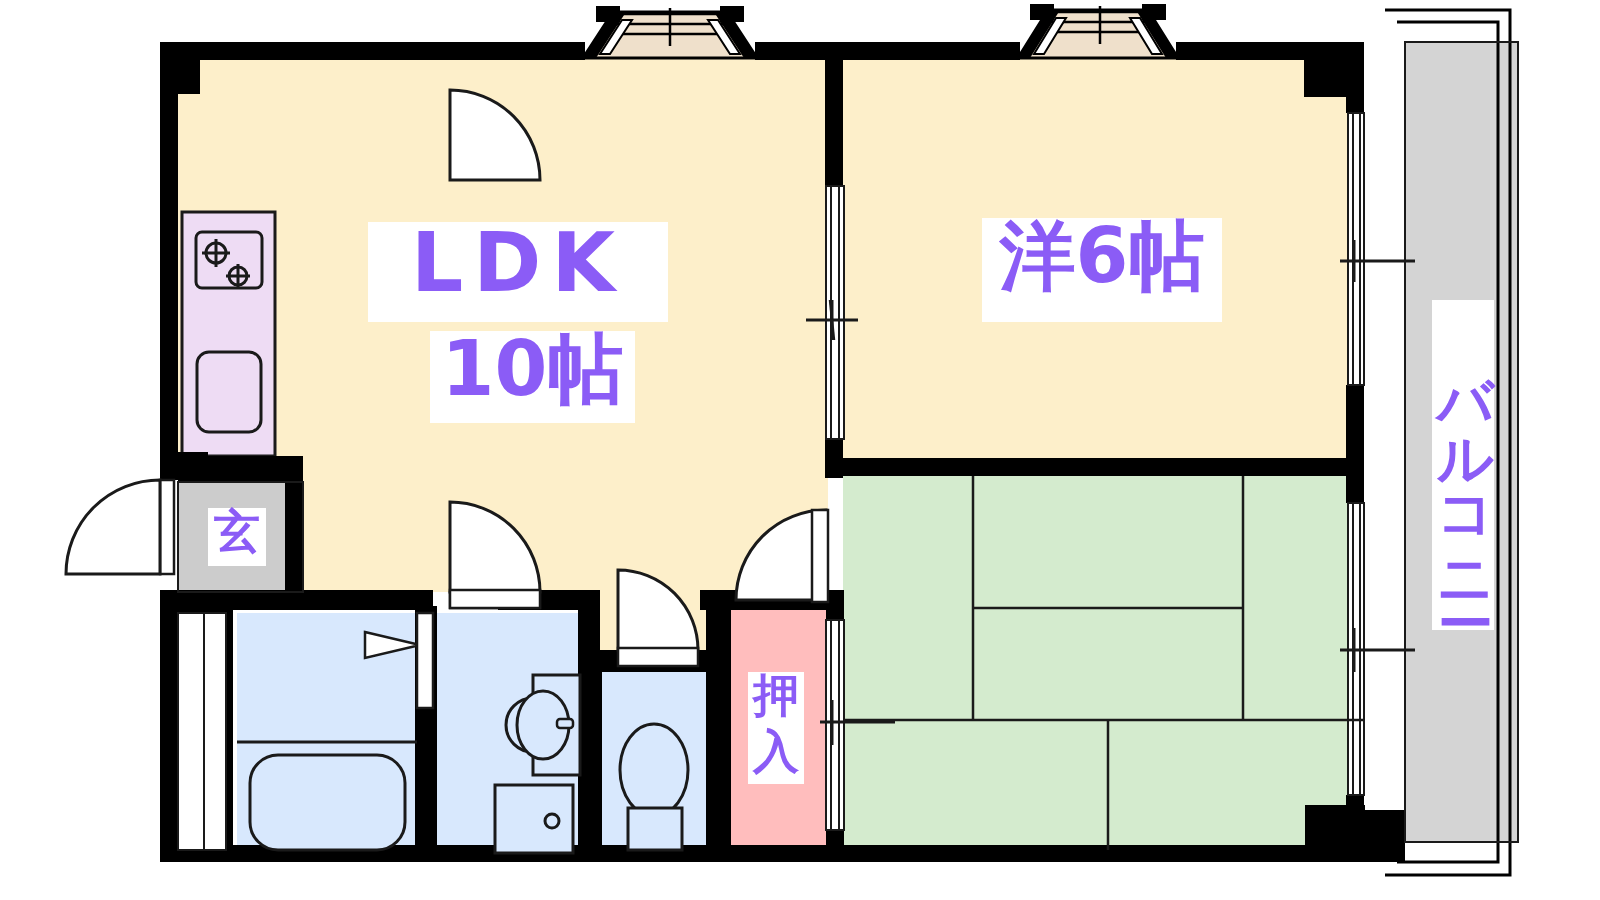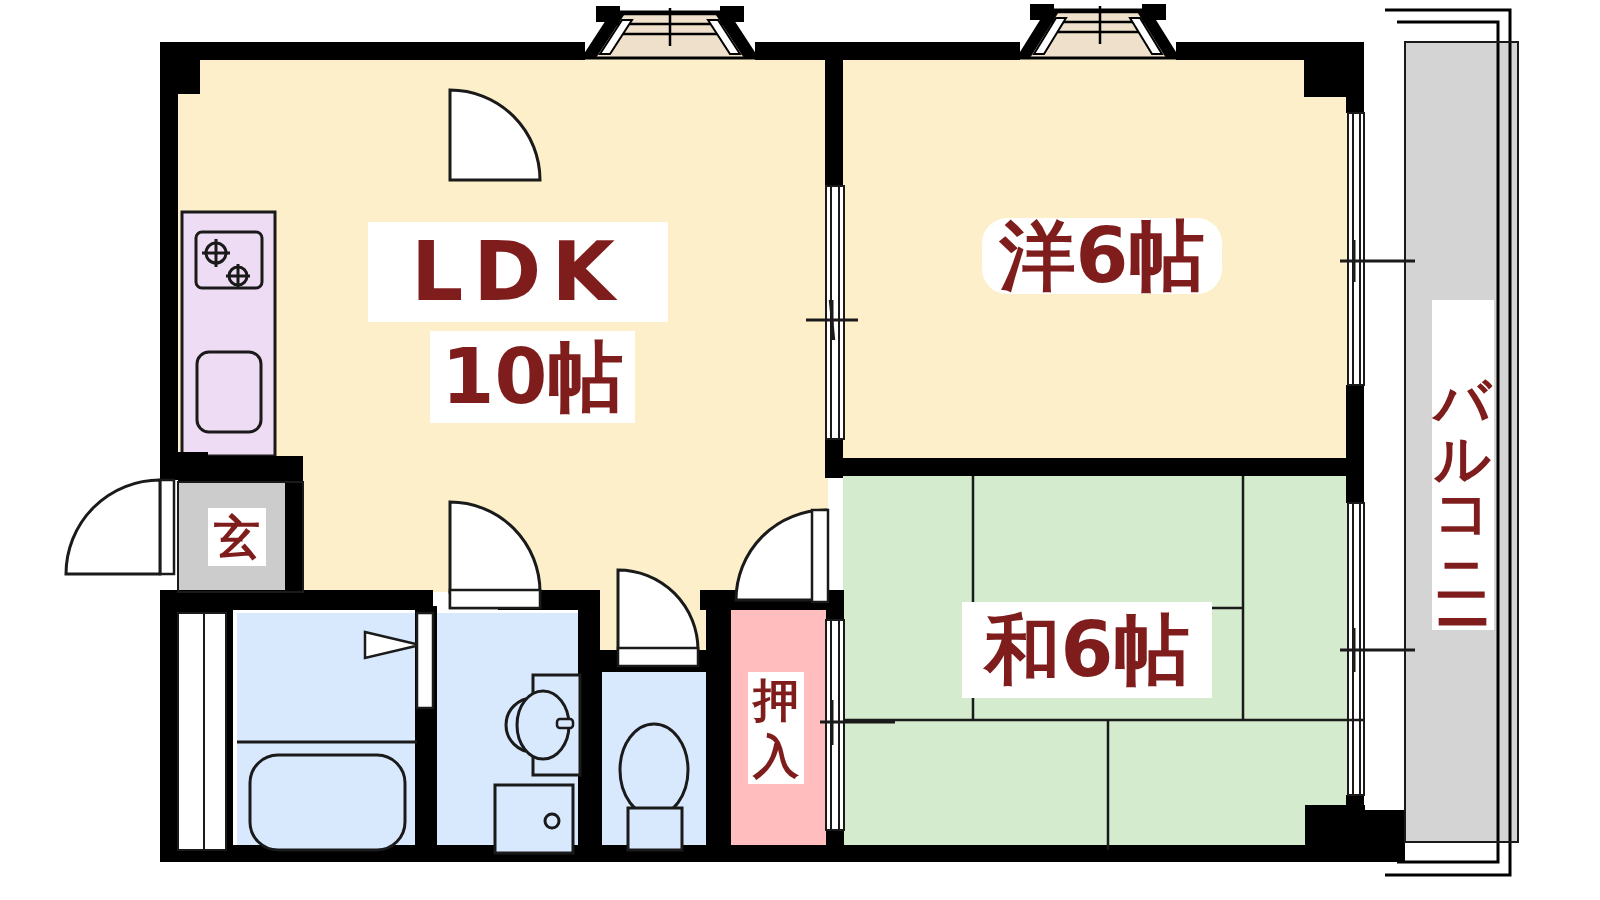--- a/index.html
+++ b/index.html
@@ -1,21 +1,21 @@
 <!DOCTYPE html>
 <html><head>
 <meta charset="utf-8">
 <title>Floor Plan</title>
 <style>
   html,body{margin:0;padding:0;background:#ffffff;}
   body{font-family:"DejaVu Sans","Liberation Sans",sans-serif;}
   #stage{position:relative;width:1600px;height:900px;background:#ffffff;overflow:hidden;}
   #stage svg{position:absolute;left:0;top:0;}
-  .lbl{position:absolute;background:#ffffff;color:#7f1d1d;font-weight:700;
-       line-height:1;white-space:nowrap;display:flex;align-items:center;justify-content:center;}
+  .lbl{position:absolute;background:#ffffff;color:#8b5cf6;font-weight:700;
+       line-height:1;white-space:nowrap;display:flex;align-items:flex-start;justify-content:center;}
   .vlbl{writing-mode:vertical-rl;text-orientation:upright;}
 </style>
 </head>
 <body>
 
 <div id="stage">
 
 <svg width="1600" height="900" viewBox="0 0 1600 900">
 
   <g>
@@ -243,27 +243,24 @@
 
 </svg>
 
 <div class="lbl" style="left:368px;top:222px;width:300px;height:100px;font-size:82px;letter-spacing:10px;">
   <span>LDK</span>
 </div>
 <div class="lbl" style="left:430px;top:322px;width:205px;height:92px;font-size:76px;margin-top:9px;">
   <span>10帖</span>
 </div>
 
-<div class="lbl" style="left:982px;top:218px;width:240px;height:76px;font-size:76px;border-radius:25px;">
+<div class="lbl" style="left:982px;top:218px;width:240px;height:104px;font-size:76px;">
   <span>洋6帖</span>
 </div>
 
-<div class="lbl" style="left:962px;top:602px;width:250px;height:96px;font-size:76px;">
-  <span>和6帖</span>
-</div>
 
 <div class="lbl vlbl" style="left:1432px;top:300px;width:62px;height:330px;font-size:56px;">
   <span>バルコニー</span>
 </div>
 
 <div class="lbl" style="left:208px;top:508px;width:58px;height:58px;font-size:46px;">
   <span>玄</span>
 </div>
 
 <div class="lbl" style="left:748px;top:672px;width:56px;height:56px;font-size:46px;">

